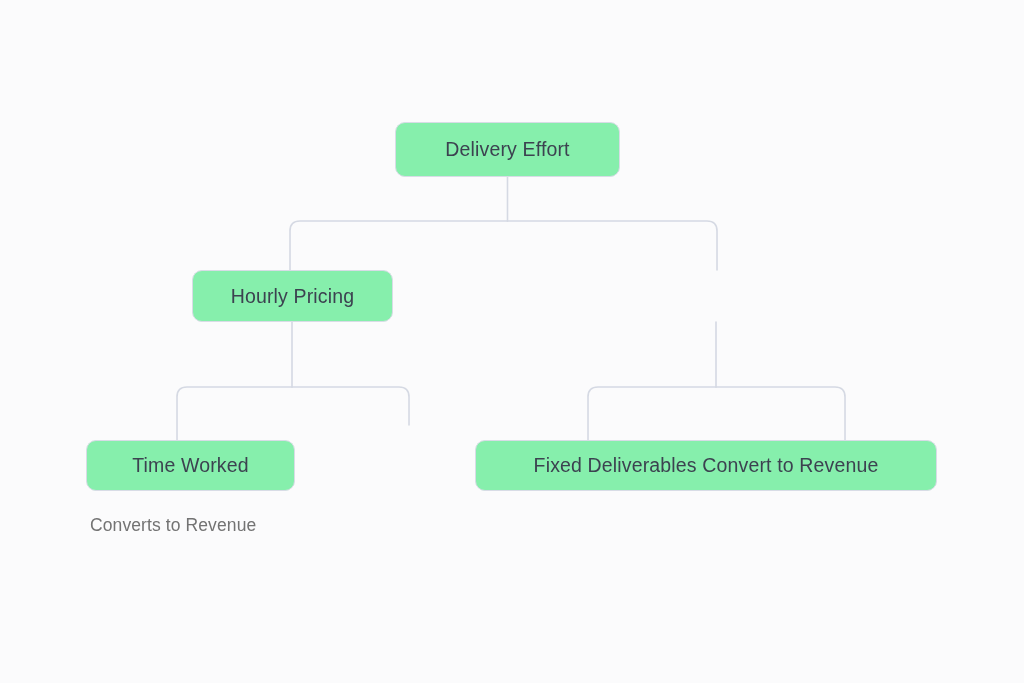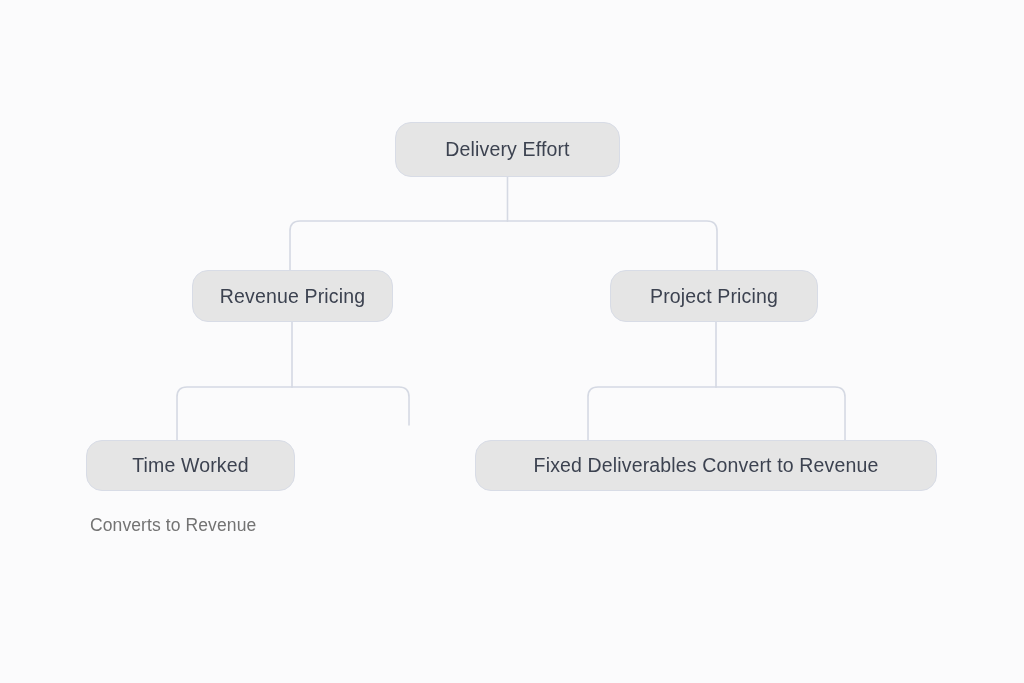--- a/index.html
+++ b/index.html
@@ -23,23 +23,23 @@
     position: absolute;
     left: 0;
     top: 0;
     width: 1024px;
     height: 683px;
     pointer-events: none;
   }
   .node {
     position: absolute;
     box-sizing: border-box;
-    background: #e5e5e5;
+    background: #86efac;
     border: 1.4px solid #d8dce6;
-    border-radius: 16px;
+    border-radius: 10px;
     display: flex;
     align-items: center;
     justify-content: center;
     color: #3c4250;
     font-size: 19.5px;
     font-weight: 400;
     letter-spacing: 0.15px;
     white-space: nowrap;
     text-align: center;
   }
@@ -76,26 +76,23 @@
     <path d="M 716 387 L 598 387 Q 588 387 588 397 L 588 440" stroke="#d5d9e3" stroke-width="1.6" fill="none" stroke-linecap="round"></path>
 
     <path d="M 716 387 L 835 387 Q 845 387 845 397 L 845 440" stroke="#d5d9e3" stroke-width="1.6" fill="none" stroke-linecap="round"></path>
   </svg>
 
   <div class="node" style="left:395px; top:122px; width:225px; height:55px;">
     <span>Delivery Effort</span>
   </div>
 
   <div class="node" style="left:192px; top:270px; width:201px; height:52px;">
-    <span>Revenue Pricing</span>
+    <span>Hourly Pricing</span>
   </div>
 
-  <div class="node" style="left:610px; top:270px; width:208px; height:52px;">
-    <span>Project Pricing</span>
-  </div>
 
   <div class="node" style="left:86px; top:440px; width:209px; height:51px;">
     <span>Time Worked</span>
   </div>
 
   <div class="node" style="left:475px; top:440px; width:462px; height:51px;">
     <span>Fixed Deliverables Convert to Revenue</span>
   </div>
 
   <div class="caption" style="left:90px; top:515px;">Converts to Revenue</div>

